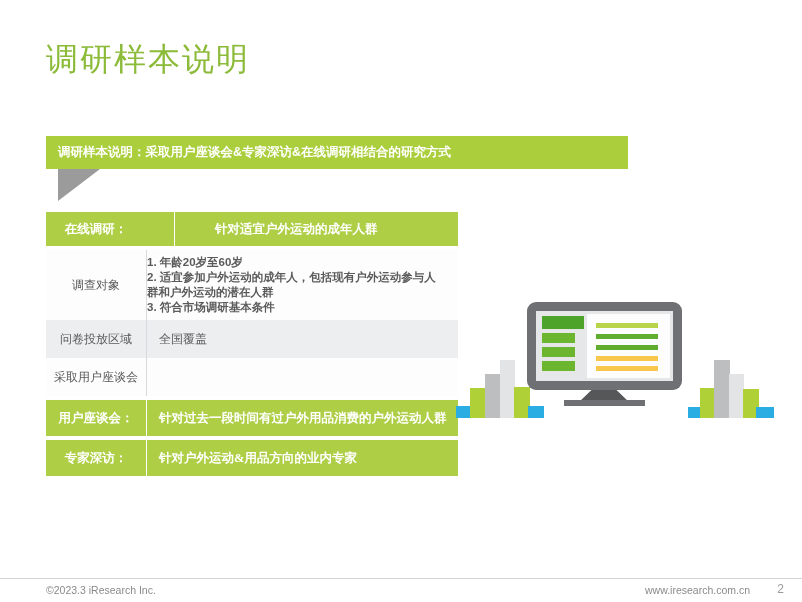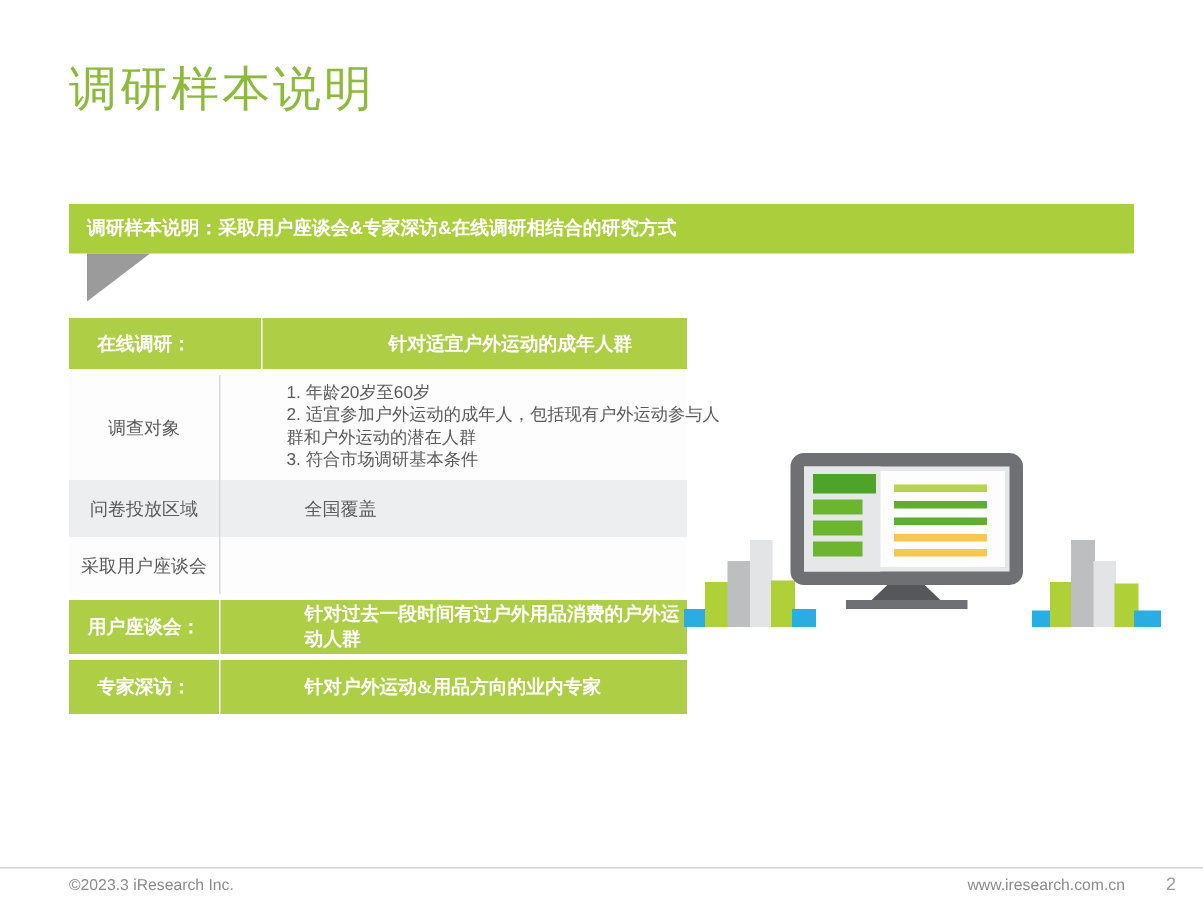--- a/index.html
+++ b/index.html
@@ -86,21 +86,21 @@
     color: #808080;
     letter-spacing: 7px;
     white-space: nowrap;
   }
 
   
   .banner {
     position: absolute;
     left: 46px;
     top: 136px;
-    width: 710px;
+    width: 582px;
     height: 33px;
     background: #AACE3C;
   }
   .banner-text {
     position: absolute;
     left: 12px;
     top: 0;
     line-height: 33px;
     font-size: 12.5px;
     font-weight: bold;
@@ -156,21 +156,20 @@
     font-size: 12.5px;
   }
   .cell-value {
     flex: 1 1 auto;
     display: flex;
     align-items: center;
     font-size: 12px;
     color: #5A5A5A;
     padding-left: 12px;
     box-sizing: border-box;
-    margin-left: 44px;
   }
   .row.green .cell-value {
     color: #ffffff;
     font-weight: bold;
     font-size: 12.5px;
   }
   .divider {
     width: 1px;
     flex: 0 0 1px;
     background: transparent;
@@ -192,20 +191,21 @@
   .multi {
     display: block;
     padding: 0;
     line-height: 15px;
     align-self: center;
   }
   .multi div {
     font-size: 11.5px;
     color: #5A5A5A;
     white-space: nowrap;
+    font-weight: bold;
   }
   .multi div.wrap {
     white-space: normal;
     width: 300px;
   }
 
   
   .illus {
     position: absolute;
     left: 452px;

